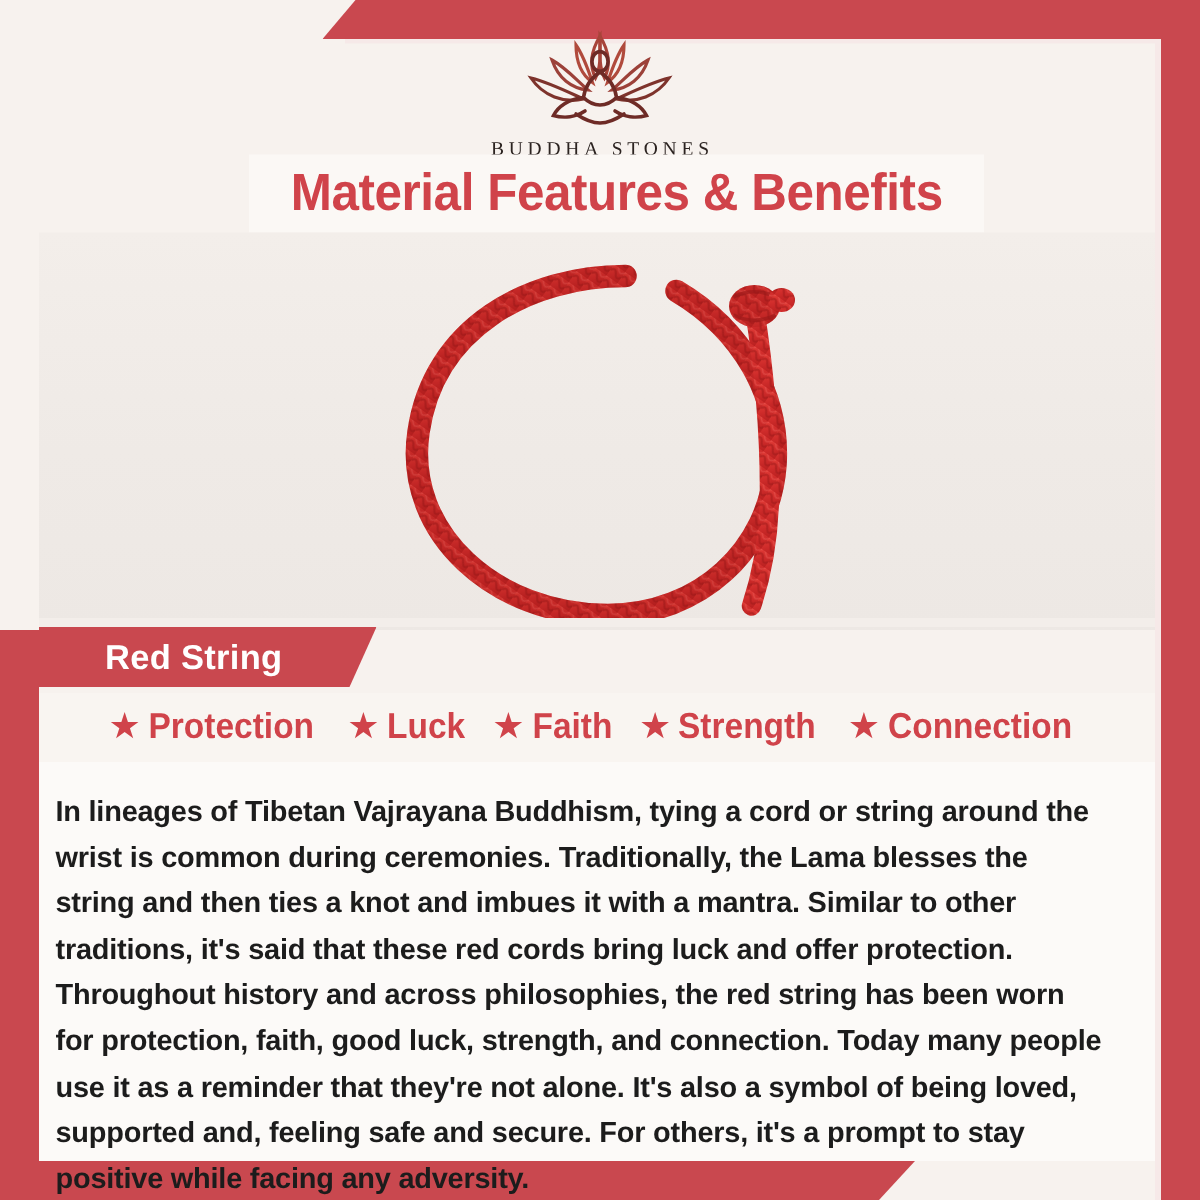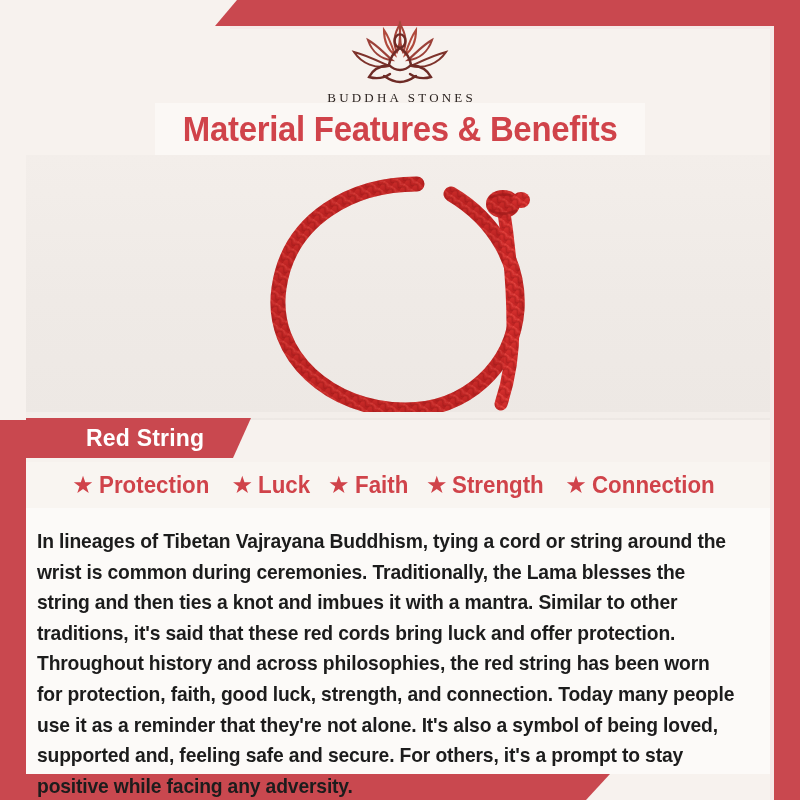--- a/index.html
+++ b/index.html
@@ -93,21 +93,21 @@
     font-size: 13px;
     letter-spacing: 3.2px;
     color: #2B2320;
     text-indent: 3.2px;
   }
 
   
   .title-band {
     position: absolute;
     top: 103px;
-    left: 155px;
+    left: 166px;
     width: 490px;
     height: 52px;
     background: #FBF8F5;
     display: flex;
     align-items: center;
     justify-content: center;
   }
   .title-text {
     font-size: 35px;
     font-weight: bold;
@@ -138,21 +138,21 @@
     top: 418px;
     left: 26px;
     width: 225px;
     height: 40px;
     background: #C9484F;
     clip-path: polygon(0 0, 100% 0, calc(100% - 18px) 100%, 0 100%);
     display: flex;
     align-items: center;
   }
   .ribbon-label {
-    margin-left: 60px;
+    margin-left: 44px;
     font-size: 23px;
     font-weight: bold;
     color: #FFFFFF;
     letter-spacing: 0.2px;
   }
   .ribbon-strip {
     position: absolute;
     top: 412px;
     left: 26px;
     right: 30px;

